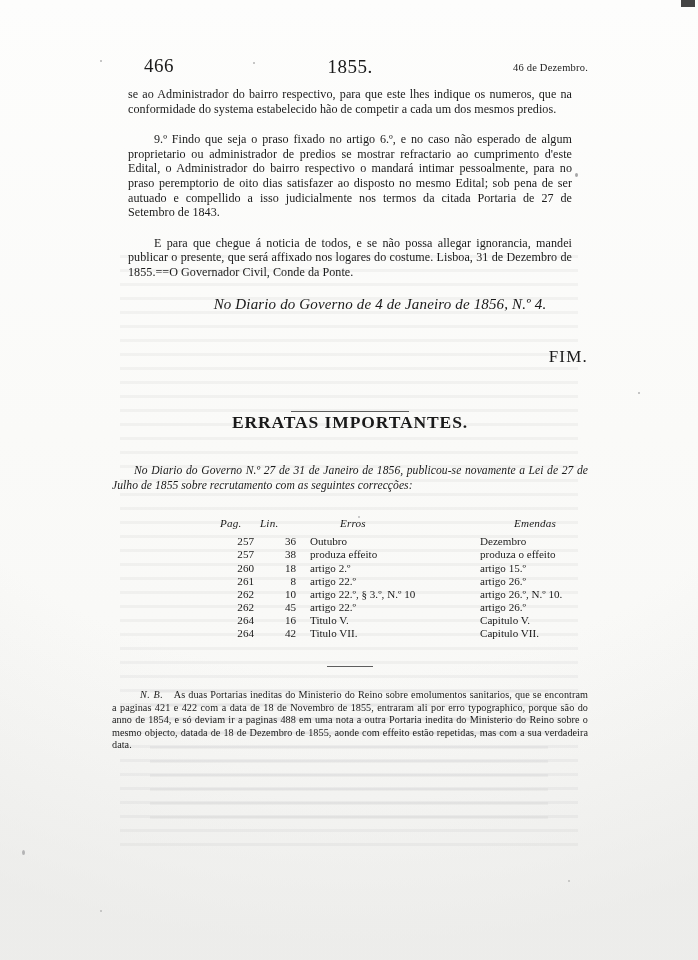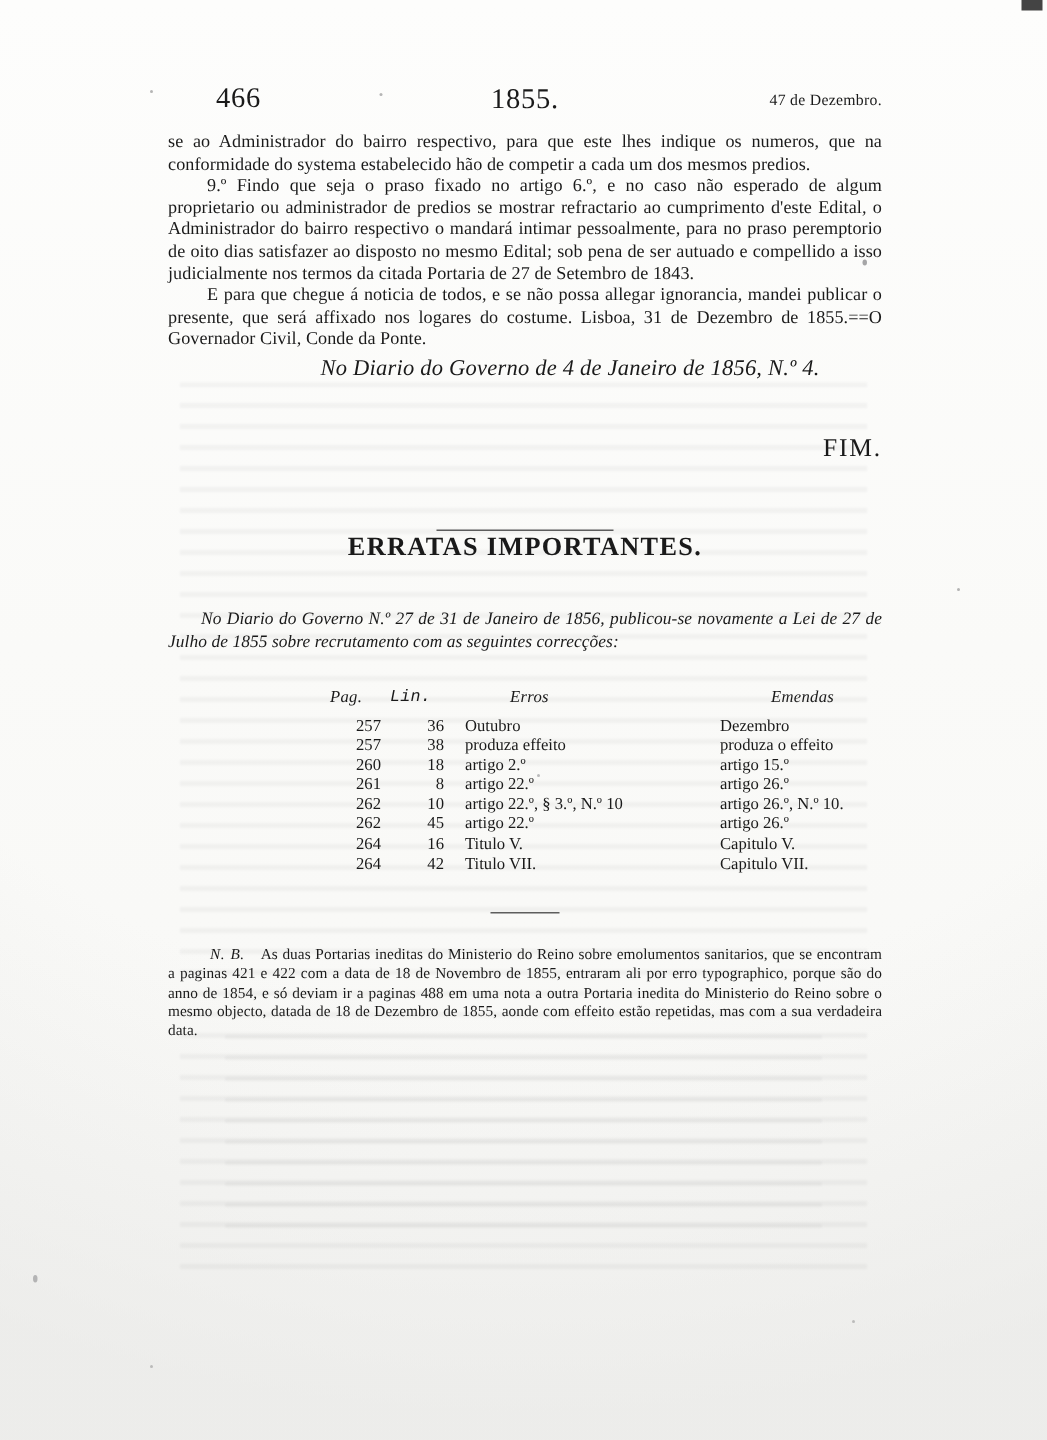--- a/index.html
+++ b/index.html
@@ -95,21 +95,21 @@
     font-size: 10.5px;
     letter-spacing: 0.2px;
   }
 
   
   .body-par {
     font-size: 12.1px;
     line-height: 14.6px;
     text-align: justify;
     text-justify: inter-word;
-    margin: 0;
+    margin: 16px;
     letter-spacing: 0.05px;
     font-family: Liberation Serif, serif;
   }
   .body-par.first { margin-top: 2px; }
   .body-par.indent { text-indent: 26px; }
 
   .attrib-line {
     margin-top: 5px;
     text-align: center;
     font-size: 15px;
@@ -170,21 +170,21 @@
     padding: 0.6px 0;
     vertical-align: baseline;
     white-space: nowrap;
   }
   .col-pag  { width: 34px; text-align: right; padding-right: 0 !important; }
   .col-lin  { width: 36px; text-align: right; padding-right: 0 !important; }
   .col-erro { width: 120px; padding-left: 14px !important; }
   .col-emen { padding-left: 20px !important; }
 
   th.col-pag  { text-align: left; padding-left: 0; }
-  th.col-lin  { text-align: left; padding-left: 6px; font-family: Liberation Mono, monospace; }
+  th.col-lin  { text-align: left; padding-left: 6px; }
   th.col-erro { padding-left: 44px !important; }
   th.col-emen { padding-left: 54px !important; }
 
   
   .nb-note {
     margin-top: 22px;
     font-size: 10.2px;
     line-height: 12.6px;
     text-align: justify;
     text-indent: 28px;
@@ -237,21 +237,21 @@
   <div class="speck s5"></div>
   <div class="speck s6"></div>
   <div class="speck s7"></div>
   <div class="speck s8"></div>
 
   <div class="content">
 
     <div class="running-head">
       <div class="folio">466</div>
       <div class="head-year">1855.</div>
-      <div class="head-date">47 de Dezembro.</div>
+      <div class="head-date">46 de Dezembro.</div>
     </div>
 
     <p class="body-par first">se ao Administrador do bairro respectivo, para que este lhes indique os numeros, que na conformidade do systema estabelecido hão de competir a cada um dos mesmos predios.</p>
 
     <p class="body-par indent">9.º Findo que seja o praso fixado no artigo 6.º, e no caso não esperado de algum proprietario ou administrador de predios se mostrar refractario ao cumprimento d'este Edital, o Administrador do bairro respectivo o mandará intimar pessoalmente, para no praso peremptorio de oito dias satisfazer ao disposto no mesmo Edital; sob pena de ser autuado e compellido a isso judicialmente nos termos da citada Portaria de 27 de Setembro de 1843.</p>
 
     <p class="body-par indent">E para que chegue á noticia de todos, e se não possa allegar ignorancia, mandei publicar o presente, que será affixado nos logares do costume. Lisboa, 31 de Dezembro de 1855.==O Governador Civil, Conde da Ponte.</p>
 
     <div class="attrib-line">No Diario do Governo de 4 de Janeiro de 1856, N.º 4.</div>
 

